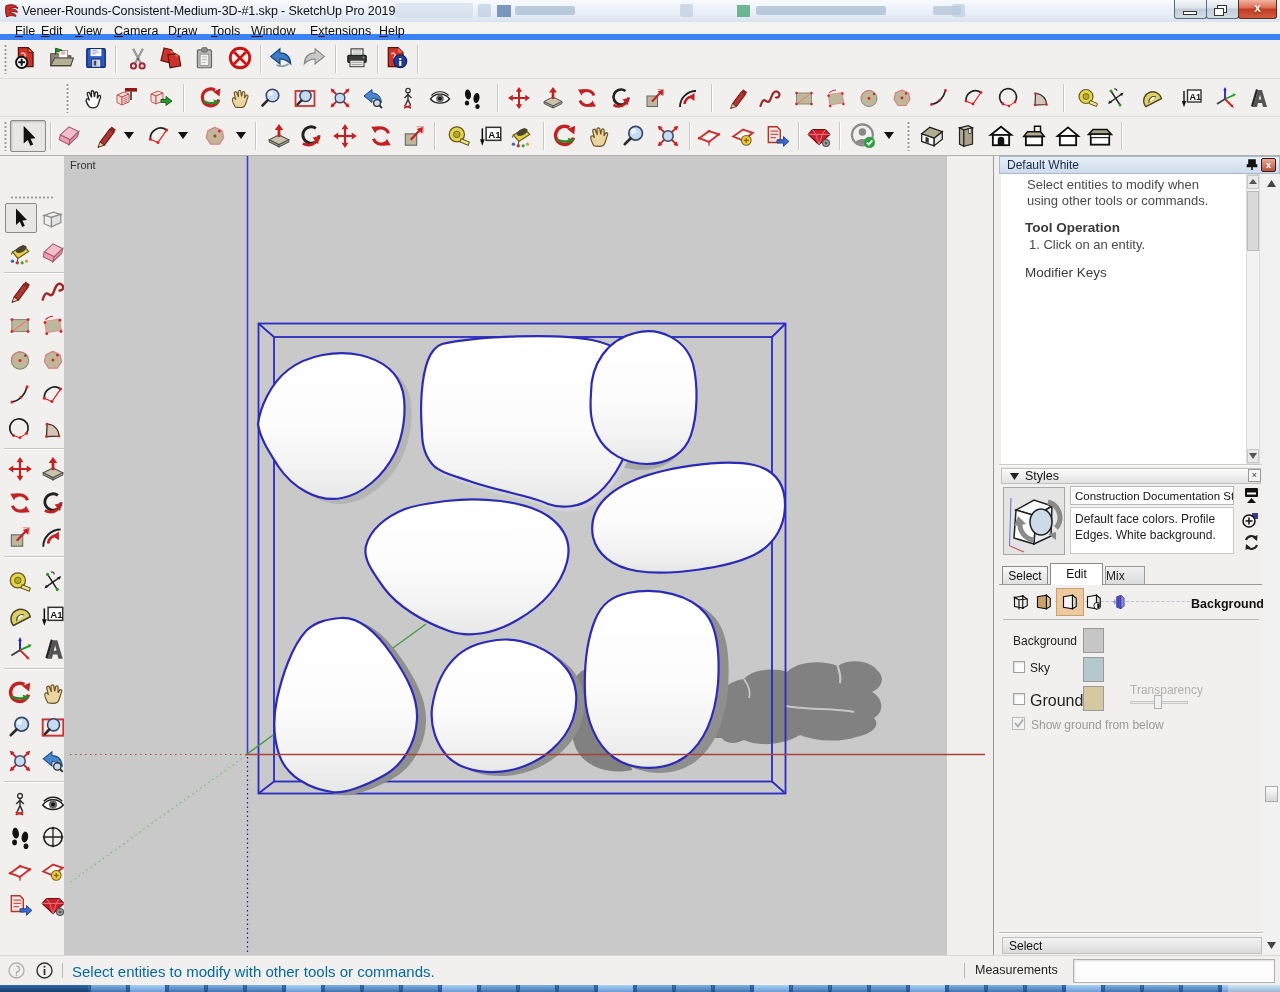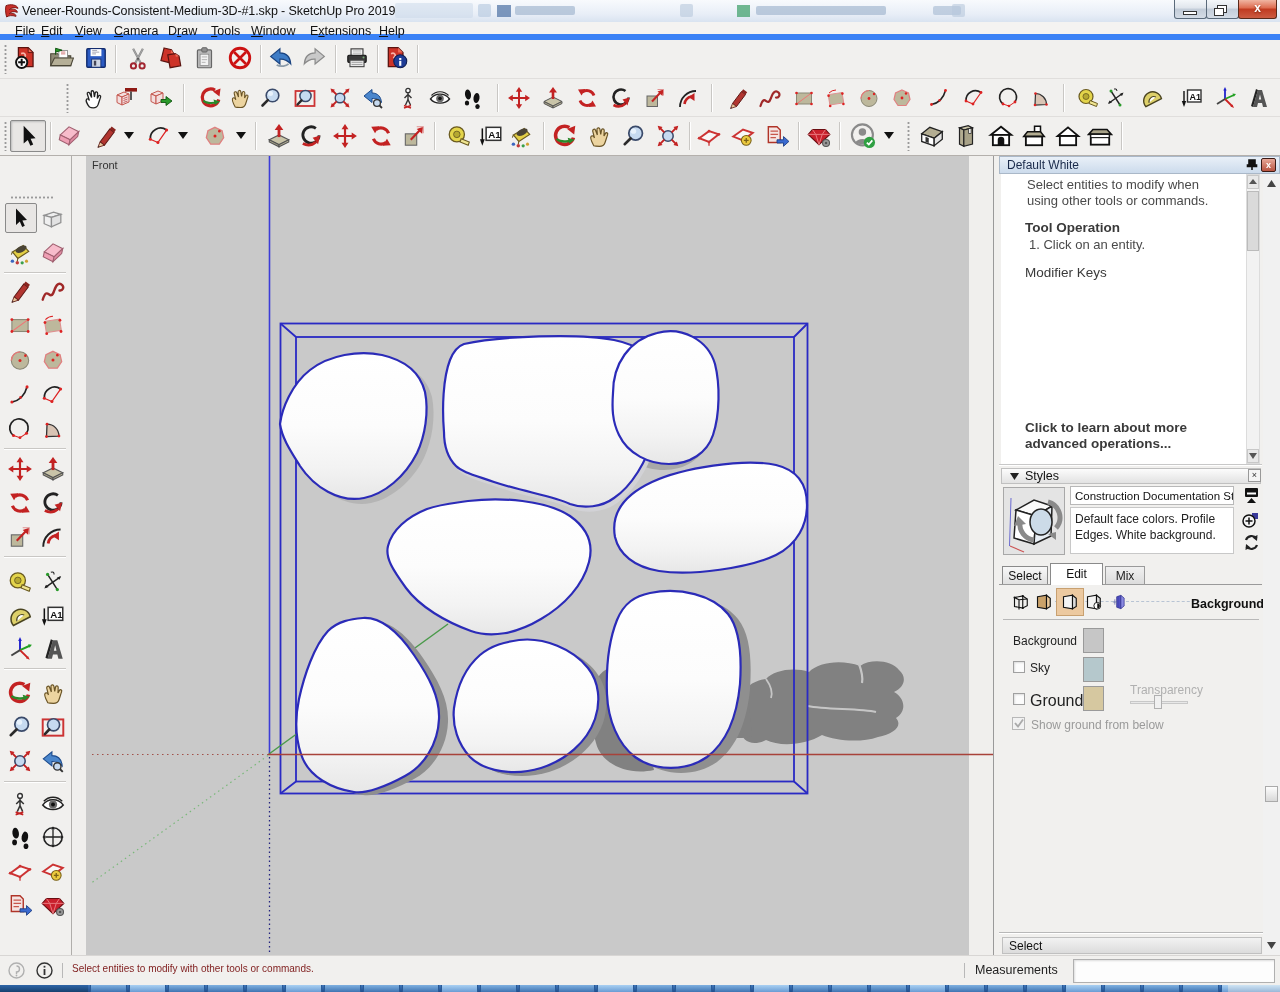--- a/index.html
+++ b/index.html
@@ -11,21 +11,21 @@
 .mi u{text-decoration:underline}
 #tb1{left:0;top:40px;width:1280px;height:39px;background:#f1f0ee;border-bottom:1px solid #e0dedc}
 #tb2{left:0;top:79px;width:1280px;height:38px;background:#f1f0ee;border-bottom:1px solid #e0dedc}
 #tb3{left:0;top:117px;width:1280px;height:39px;background:#f1f0ee;border-bottom:1px solid #b4b0ac}
 .sep1{position:absolute;top:5px;width:1px;height:28px;background:#c9c7c4;box-shadow:1px 0 0 #fff}
 .grip{position:absolute;top:4px;width:3px;height:30px;background-image:radial-gradient(circle,#9a9a9a 1px,transparent 1.2px);background-size:3px 4px}
 .ic{position:absolute;width:26px;height:26px}
 .ic24{position:absolute;width:24px;height:24px}
 .drop{position:absolute;width:0;height:0;border-left:5px solid transparent;border-right:5px solid transparent;border-top:7px solid #111}
 #sidebar{left:0;top:156px;width:72px;height:799px;background:#f1f0ee;border-right:1px solid #b0aeab}
-#canvas{left:86px;top:156px;width:883px;height:799px;background:#c9c9c9}
+#canvas{left:64px;top:156px;width:883px;height:799px;background:#c9c9c9}
 #gutter{left:993px;top:156px;width:6px;height:799px;background:#f1f0ee}
 #tray{left:999px;top:156px;width:281px;height:799px;background:#f1f0ee}
 #statusbar{left:0;top:955px;width:1280px;height:30px;background:#f1f0ee;border-top:1px solid #d8d6d4}
 #taskbar{left:0;top:985px;width:1280px;height:7px;background:linear-gradient(#3f77bb,#1e4e8e)}
 .tbtn{position:absolute;top:0;height:7px;border-left:1px solid #2a5a96;border-right:1px solid #2a5a96}
 </style></head>
 <body>
 <svg width="0" height="0" style="position:absolute">
     <defs>
 <symbol id="cursor" viewBox="0 0 24 24">
@@ -915,21 +915,20 @@
  <svg class="ab" style="left:247px;top:3px" width="12" height="13" viewBox="0 0 12 13">
       <path d="M3,1 L9,1 L9,6 L10.5,6 L10.5,7.5 L1.5,7.5 L1.5,6 L3,6 Z M6,7.5 L6,11" stroke="#111" stroke-width="1.6" fill="#111"></path>
     </svg>
  <div class="ab" style="left:262px;top:2px;width:15px;height:14px;background:linear-gradient(#e8a898,#b85340);border:1.5px solid #3a1a14;border-radius:2px;color:#fff;font-size:9px;font-weight:bold;text-align:center;line-height:12px">x</div>
 
  <div class="ab" style="left:2px;top:18px;width:245px;height:290px;background:#fff"></div>
  <div class="ab instr" style="left:28px;top:21px;width:230px;font-size:13px;color:#4a4a4a;line-height:16px">Select entities to modify when<br>using other tools or commands.</div>
  <div class="ab" style="left:26px;top:64px;font-size:13.5px;font-weight:bold;color:#3a3a3a">Tool Operation</div>
  <div class="ab" style="left:30px;top:81px;font-size:13px;color:#4a4a4a">1. Click on an entity.</div>
  <div class="ab" style="left:26px;top:109px;font-size:13.5px;font-weight:normal;color:#3a3a3a">Modifier Keys</div>
- <div class="ab" style="left:26px;top:264px;width:225px;font-size:13.5px;font-weight:bold;color:#3a3a3a;line-height:16px">Click to learn about more advanced operations...</div>
 
  <div class="ab" style="left:247px;top:18px;width:14px;height:290px;background:#f2f2f2;border:1px solid #dcdcdc"></div>
  <div class="ab" style="left:248px;top:19px;width:12px;height:14px;background:#e8e8e8;border:1px solid #c8c8c8"></div>
  <svg class="ab" style="left:250px;top:23px" width="8" height="6">
       <path d="M4,0 L8,5 L0,5 Z" fill="#555"></path>
     </svg>
  <div class="ab" style="left:248px;top:293px;width:12px;height:14px;background:#e8e8e8;border:1px solid #c8c8c8"></div>
  <svg class="ab" style="left:250px;top:297px" width="8" height="6">
       <path d="M4,6 L8,0 L0,0 Z" fill="#555"></path>
     </svg>
@@ -972,21 +971,21 @@
  <svg class="ab" style="left:244px;top:378px" width="17" height="17" viewBox="0 0 17 17">
       <path d="M3,6 A6,6 0 0 1 13.5,4.5" fill="none" stroke="#222" stroke-width="2.2"></path>
       <path d="M14.5,1 L14,7 L9.5,3.5 Z" fill="#222"></path>
       <path d="M14,11 A6,6 0 0 1 3.5,12.5" fill="none" stroke="#222" stroke-width="2.2"></path>
       <path d="M2.5,16 L3,10 L7.5,13.5 Z" fill="#222"></path>
     </svg>
 
  <div class="ab" style="left:0;top:428px;width:263px;height:1px;background:#9a9a9a"></div>
  <div class="ab" style="left:3px;top:410px;width:46px;height:18px;background:linear-gradient(#f8f8f8,#e0e0e0);border:1px solid #8a8a8a;border-bottom:none;font-size:12px;color:#111;text-align:center;padding-top:2px">Select</div>
  <div class="ab" style="left:51px;top:407px;width:53px;height:22px;background:#fff;border:1px solid #8a8a8a;border-bottom:none;font-size:12px;color:#111;text-align:center;padding-top:3px;z-index:2">Edit</div>
- <div class="ab" style="left:106px;top:410px;width:40px;height:18px;background:linear-gradient(#f0f0f0,#dcdcdc);border:1px solid #9a9a9a;border-bottom:none;font-size:12px;color:#222;text-align:center;padding-top:2px">Mix</div>
+ <div class="ab" style="left:106px;top:410px;width:40px;height:18px;background:linear-gradient(#f0f0f0,#dcdcdc);border:1px solid #9a9a9a;border-bottom:none;font-size:12px;color:#222;padding-top:2px">Mix</div>
 
  <div class="ab" style="left:56px;top:445px;width:150px;height:2px;border-top:1px dashed #b8c4d4"></div>
  <div class="ab" style="left:57px;top:432px;width:28px;height:28px;background:#ecc9a0;border:1px solid #c8a070"></div>
  <svg class="ab" style="left:12px;top:437px" width="19" height="18" viewBox="0 0 24 24">
       <g fill="none" stroke="#111" stroke-width="1.5">
         <path d="M4,6 L15,4 L15,20 L4,18 Z"></path>
         <path d="M15,4 L21,8 L21,17 L15,20"></path>
         <path d="M4,6 L10,9 L10,22 M10,9 L21,8"></path>
       </g>
       <circle cx="4" cy="6" r="1.3" fill="#111"></circle>
@@ -1051,21 +1050,21 @@
       <circle cx="8.5" cy="8.5" r="7.5" fill="none" stroke="#b0b0b0" stroke-width="1.4"></circle>
       <path d="M8.5,4 A3,3 0 0 1 8.5,10 L8.5,12" fill="none" stroke="#b0b0b0" stroke-width="1.4"></path>
       <circle cx="8.5" cy="13.5" r="0.9" fill="#b0b0b0"></circle>
     </svg>
  <svg class="ab" style="left:36px;top:6px" width="17" height="17" viewBox="0 0 17 17">
       <circle cx="8.5" cy="8.5" r="7.5" fill="none" stroke="#333" stroke-width="1.4"></circle>
       <rect x="7.6" y="3.8" width="1.8" height="1.8" fill="#333"></rect>
       <rect x="7.6" y="7" width="1.8" height="6" fill="#333"></rect>
     </svg>
  <div class="ab" style="left:62px;top:7px;width:1px;height:15px;background:#b8b8b8"></div>
- <div class="ab" style="left:72px;top:7px;font-size:10px;color:#7f1d1d">Select entities to modify with other tools or commands.</div>
+ <div class="ab" style="left:72px;top:7px;font-size:15px;color:#0369a1">Select entities to modify with other tools or commands.</div>
  <div class="ab" style="left:964px;top:7px;width:1px;height:15px;background:#b8b8b8"></div>
  <div class="ab" style="left:975px;top:7px;font-size:12.5px;color:#222">Measurements</div>
  <div class="ab" style="left:1073px;top:3px;width:202px;height:24px;background:#fdfdfd;border:1px solid #b0b0b0;box-shadow:inset 1px 1px 2px #ddd"></div>
 </div>
 
 <div class="ab" id="taskbar">
  <div class="ab" style="left:0;top:0;width:88px;height:7px;background:linear-gradient(#2f66a8,#16406e)"></div>
  <div class="tbtn" style="left:90px;width:37px;background:linear-gradient(#7fb0e0,#3f74b2)"></div>
  <div class="tbtn" style="left:129px;width:37px;background:linear-gradient(#a9d0f2,#6a9cd4)"></div>
  <div class="tbtn" style="left:168px;width:37px;background:linear-gradient(#7fb0e0,#3f74b2)"></div>

